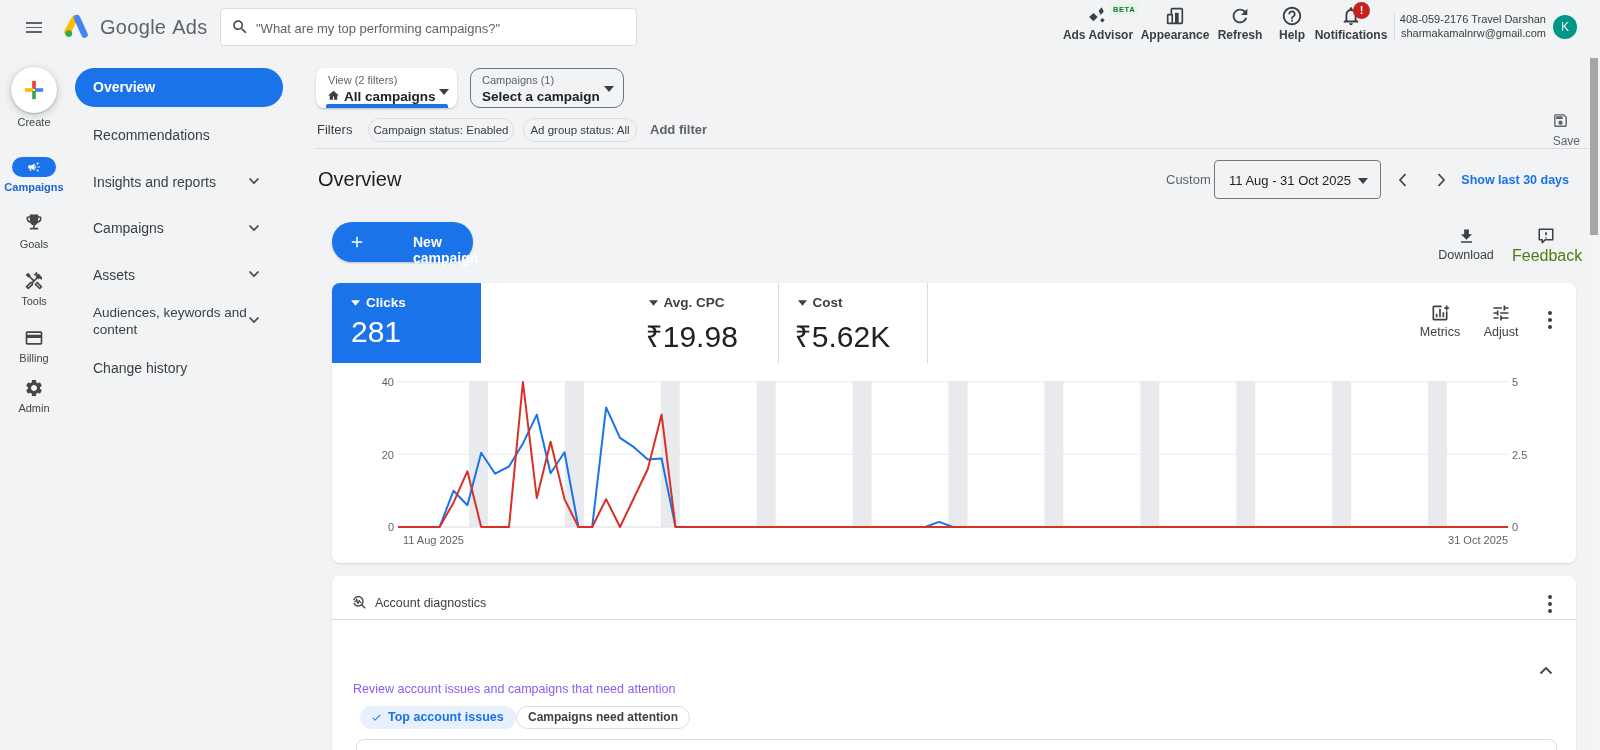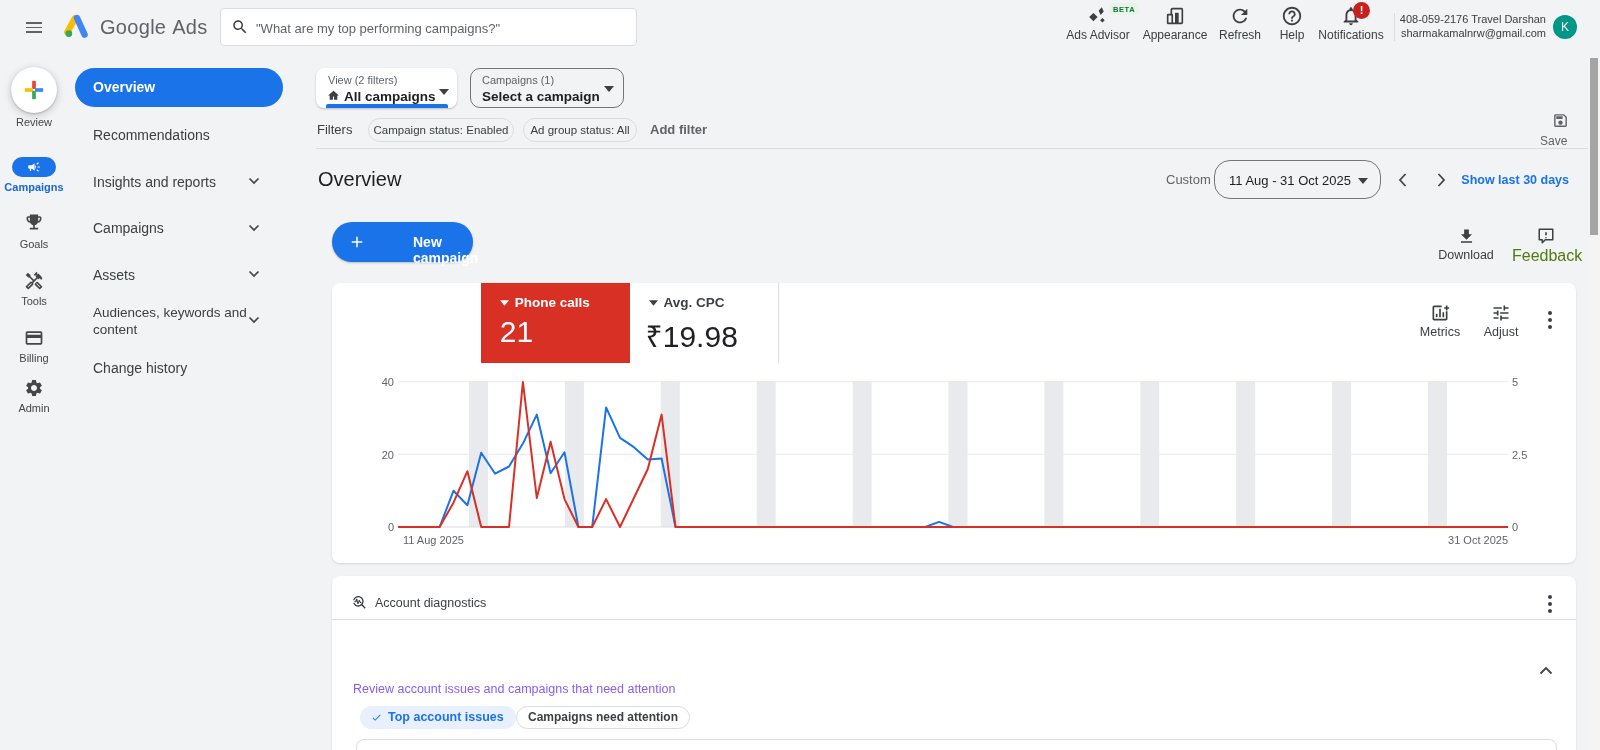--- a/index.html
+++ b/index.html
@@ -1,19 +1,19 @@
 <!DOCTYPE html>
 <html><head>
 <meta charset="utf-8">
 <style>
 * { margin:0; padding:0; box-sizing:border-box; }
 html,body { width:1600px; height:750px; overflow:hidden; }
 body { font-family:"Liberation Sans", sans-serif; background:#f1f3f4; position:relative; color:#3c4043; }
 .abs { position:absolute; }
-.ic-label { font-size:12px; color:#3c4043; text-align:center; }
+.ic-label { font-size:12px; color:#3c4043; text-align:center;font-weight:bold; }
 .stack { position:absolute; text-align:center; }
 .stack svg { display:block; margin:0 auto; }
 .navitem { position:absolute; left:93px; font-size:14px; color:#3c4043; }
 .chev { position:absolute; left:248px; }
 .raillabel { position:absolute; width:68px; left:0; text-align:center; font-size:11px; color:#444746; }
 </style>
 </head>
 <body>
 
 <div class="abs" style="left:26px;top:22px;width:16px;height:12px;">
@@ -74,21 +74,21 @@
 <div class="abs" style="left:1398px;top:13px;width:148px;text-align:right;font-size:11px;color:#3c4043;line-height:13.5px;white-space:nowrap;">408-059-2176 Travel Darshan<br>sharmakamalnrw@gmail.com</div>
 <div class="abs" style="left:1553px;top:15px;width:24px;height:24px;border-radius:50%;background:#009688;color:#fff;font-size:12px;text-align:center;line-height:24px;">K</div>
 
 <div class="abs" style="left:11px;top:67px;width:46px;height:46px;border-radius:50%;background:#fff;box-shadow:0 1px 2px rgba(60,64,67,.3),0 2px 6px 2px rgba(60,64,67,.15);"></div>
 <svg class="abs" style="left:23px;top:79px;" width="22" height="22" viewBox="0 0 24 24">
  <rect x="10" y="2" width="4" height="9" fill="#ea4335"></rect>
  <rect x="2" y="10" width="9" height="4" fill="#fbbc04"></rect>
  <rect x="13" y="10" width="9" height="4" fill="#4285f4"></rect>
  <rect x="10" y="13" width="4" height="9" fill="#34a853"></rect>
 </svg>
-<div class="raillabel" style="top:116px;">Review</div>
+<div class="raillabel" style="top:116px;">Create</div>
 
 <div class="abs" style="left:12px;top:157px;width:44px;height:20px;border-radius:10px;background:#1a73e8;"></div>
 <svg class="abs" style="left:27px;top:160px;" width="14" height="14" viewBox="0 0 24 24" fill="#fff">
     <path d="M18 11v2h4v-2h-4zm-2 6.61c.96.71 2.21 1.65 3.2 2.39.4-.53.8-1.07 1.2-1.6-.99-.74-2.24-1.68-3.2-2.4-.4.54-.8 1.08-1.2 1.61zM20.4 5.6c-.4-.53-.8-1.07-1.2-1.6-.99.74-2.24 1.68-3.2 2.4.4.53.8 1.07 1.2 1.6.96-.72 2.21-1.65 3.2-2.4zM4 9c-1.1 0-2 .9-2 2v2c0 1.1.9 2 2 2h1v4h2v-4h1l5 3V6L8 9H4zm11.5 3c0-1.33-.58-2.53-1.5-3.35v6.69c.92-.81 1.5-2.01 1.5-3.34z"></path>
   </svg>
 <div class="raillabel" style="top:181px;color:#1967d2;font-weight:bold;">Campaigns</div>
 
 <svg class="abs" style="left:24px;top:212px;" width="20" height="20" viewBox="0 0 24 24" fill="#444746">
     <path d="M19 5h-2V3H7v2H5c-1.1 0-2 .9-2 2v1c0 2.55 1.92 4.63 4.39 4.94.63 1.5 1.98 2.63 3.61 2.96V19H7v2h10v-2h-4v-3.1c1.63-.33 2.98-1.46 3.61-2.96C19.08 12.63 21 10.55 21 8V7c0-1.1-.9-2-2-2zM5 8V7h2v3.82C5.84 10.4 5 9.3 5 8zm14 0c0 1.3-.84 2.4-2 2.82V7h2v1z"></path>
   </svg>
@@ -148,26 +148,26 @@
       <path d="M0 0h10L5 6z"></path>
     </svg>
 </div>
 <div class="abs" style="left:317px;top:122px;font-size:13px;color:#3c4043;">Filters</div>
 <div class="abs" style="left:368px;top:118px;width:146px;height:24px;border:1px solid #dadce0;border-radius:12px;font-size:11.5px;color:#3c4043;line-height:22px;text-align:center;white-space:nowrap;">Campaign status: Enabled</div>
 <div class="abs" style="left:523px;top:118px;width:114px;height:24px;border:1px solid #dadce0;border-radius:12px;font-size:11.5px;color:#3c4043;line-height:22px;text-align:center;white-space:nowrap;">Ad group status: All</div>
 <div class="abs" style="left:650px;top:122px;font-size:13px;font-weight:bold;color:#5f6368;">Add filter</div>
 <svg class="abs" style="left:1552px;top:112px;" width="17" height="17" viewBox="0 0 24 24" fill="#5f6368">
     <path d="M17 3H5c-1.11 0-2 .9-2 2v14c0 1.1.89 2 2 2h14c1.1 0 2-.9 2-2V7l-4-4zm2 16H5V5h11.17L19 7.83V19zm-7-7c-1.66 0-3 1.34-3 3s1.34 3 3 3 3-1.34 3-3-1.34-3-3-3zM6 6h9v4H6z"></path>
   </svg>
-<div class="abs" style="left:1540px;top:134px;width:40px;text-align:left;font-size:12px;color:#5f6368;">Save</div>
+<div class="abs" style="left:1540px;top:134px;width:40px;text-align:right;font-size:12px;color:#5f6368;">Save</div>
 <div class="abs" style="left:316px;top:148px;width:1272px;height:1px;background:#dadce0;"></div>
 
 <div class="abs" style="left:318px;top:168px;font-size:20px;color:#1f1f1f;">Overview</div>
 <div class="abs" style="left:1166px;top:172px;font-size:13px;color:#5f6368;">Custom</div>
-<div class="abs" style="left:1214px;top:160px;width:167px;height:39px;background:#f1f3f4;border:1px solid #747775;border-radius:16px;">
+<div class="abs" style="left:1214px;top:160px;width:167px;height:39px;background:#f1f3f4;border:1px solid #747775;border-radius:4px;">
  <div style="position:absolute;left:14px;top:12px;font-size:13px;color:#1f1f1f;">11 Aug - 31 Oct 2025</div>
  <svg style="position:absolute;right:12px;top:17px;" width="10" height="6" viewBox="0 0 10 6" fill="#3c4043">
       <path d="M0 0h10L5 6z"></path>
     </svg>
 </div>
 <svg class="abs" style="left:1396px;top:172px;" width="14" height="16" viewBox="0 0 14 16" fill="none" stroke="#444746" stroke-width="1.8">
     <path d="M9.5 2 4 8l5.5 6"></path>
   </svg>
 <svg class="abs" style="left:1434px;top:172px;" width="14" height="16" viewBox="0 0 14 16" fill="none" stroke="#444746" stroke-width="1.8">
     <path d="M4.5 2 10 8l-5.5 6"></path>
@@ -188,33 +188,40 @@
 </div>
 <div class="stack" style="left:1512px;top:227px;width:68px;">
  <svg width="18" height="18" viewBox="0 0 24 24" fill="none" stroke="#3c4043" stroke-width="2">
       <path d="M21 3H3v14h4v4l4-4h10z" stroke-linejoin="round"></path>
       <path d="M12 7v4M12 13.5v1.5" stroke-width="2.2"></path>
     </svg>
  <div style="font-size:16px;color:#4d7c0f;margin-top:2px;">Feedback</div>
 </div>
 
 <div class="abs" style="left:332px;top:283px;width:1244px;height:280px;background:#fff;border-radius:8px;box-shadow:0 1px 2px rgba(60,64,67,.15);">
- <div style="position:absolute;left:148.8px;top:0;width:148.8px;height:80px;background:#d93025;">
+ <div style="position:absolute;left:0;top:0;width:148.8px;height:80px;background:#1a73e8;border-radius:8px 0 0 0;">
   <svg style="position:absolute;left:19px;top:17px;" width="9" height="6" viewBox="0 0 10 6" fill="#fff">
         <path d="M0 0h10L5 6z"></path>
       </svg>
-  <div style="position:absolute;left:34px;top:12px;font-size:13.5px;font-weight:bold;color:#fff;">Phone calls</div>
-  <div style="position:absolute;left:19px;top:32px;font-size:30px;color:#fff;">21</div>
+  <div style="position:absolute;left:34px;top:12px;font-size:13.5px;font-weight:bold;color:#fff;">Clicks</div>
+  <div style="position:absolute;left:19px;top:32px;font-size:30px;color:#fff;">281</div>
  </div>
  <div style="position:absolute;left:297.6px;top:0;width:149px;height:80px;border-right:1px solid #dadce0;text-align:right;">
   <svg style="position:absolute;left:19px;top:17px;" width="9" height="6" viewBox="0 0 10 6" fill="#3c4043">
         <path d="M0 0h10L5 6z"></path>
       </svg>
   <div style="position:absolute;left:34px;top:12px;font-size:13.5px;font-weight:bold;color:#3c4043;">Avg. CPC</div>
   <div style="position:absolute;left:16px;top:32px;font-size:30px;color:#202124;">₹19.98</div>
+ </div>
+ <div style="position:absolute;left:446.6px;top:0;width:149.5px;height:80px;border-right:1px solid #dadce0;">
+  <svg style="position:absolute;left:19px;top:17px;" width="9" height="6" viewBox="0 0 10 6" fill="#3c4043">
+        <path d="M0 0h10L5 6z"></path>
+      </svg>
+  <div style="position:absolute;left:34px;top:12px;font-size:13.5px;font-weight:bold;color:#3c4043;">Cost</div>
+  <div style="position:absolute;left:16px;top:32px;font-size:30px;color:#202124;">₹5.62K</div>
  </div>
  <div class="stack" style="left:1072px;top:20px;width:72px;">
   <svg width="20" height="20" viewBox="0 0 24 24" fill="#3c4043">
         <path d="M19 19H5V5h9V3H5c-1.1 0-2 .9-2 2v14c0 1.1.9 2 2 2h14c1.1 0 2-.9 2-2v-9h-2v9z"></path>
         <path d="M11 7h2v10h-2zM15 11h2v6h-2zM7 13h2v4H7zM19 3h2v2h2v2h-2v2h-2V7h-2V5h2V3z"></path>
       </svg>
   <div style="font-size:12.5px;color:#3c4043;margin-top:2px;">Metrics</div>
  </div>
  <div class="stack" style="left:1133px;top:20px;width:72px;">
   <svg width="20" height="20" viewBox="0 0 24 24" fill="#3c4043">

